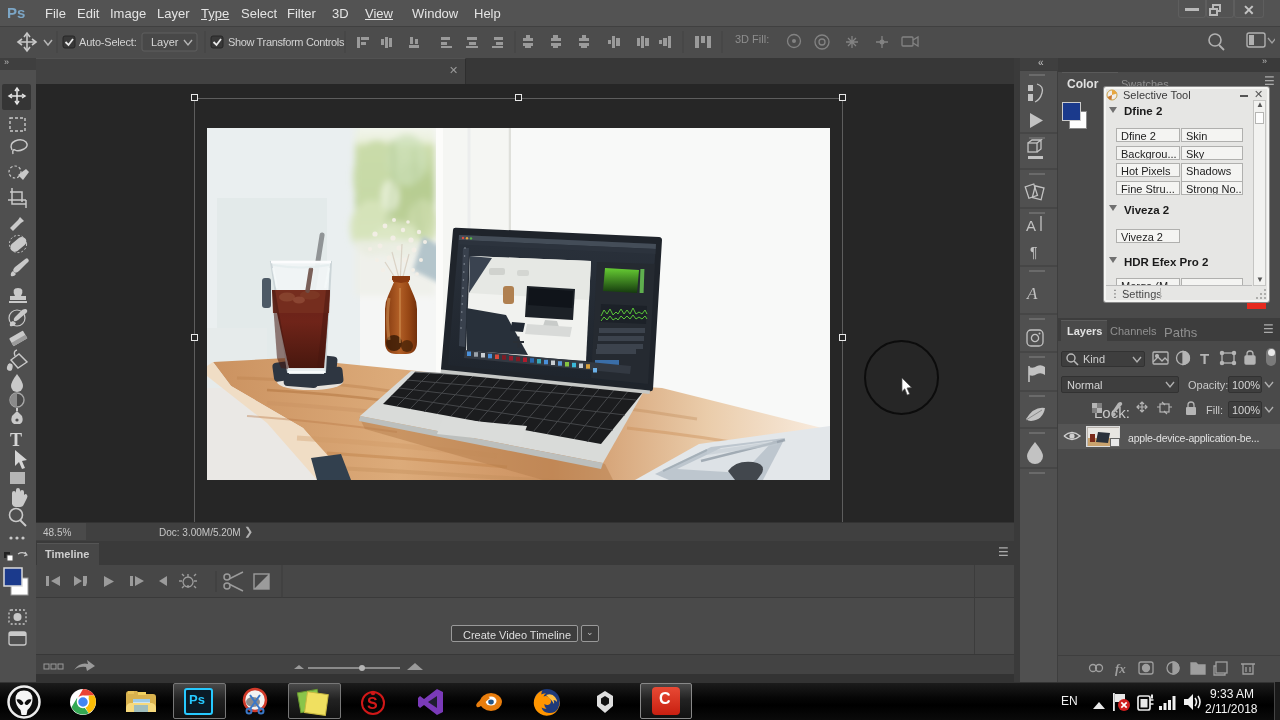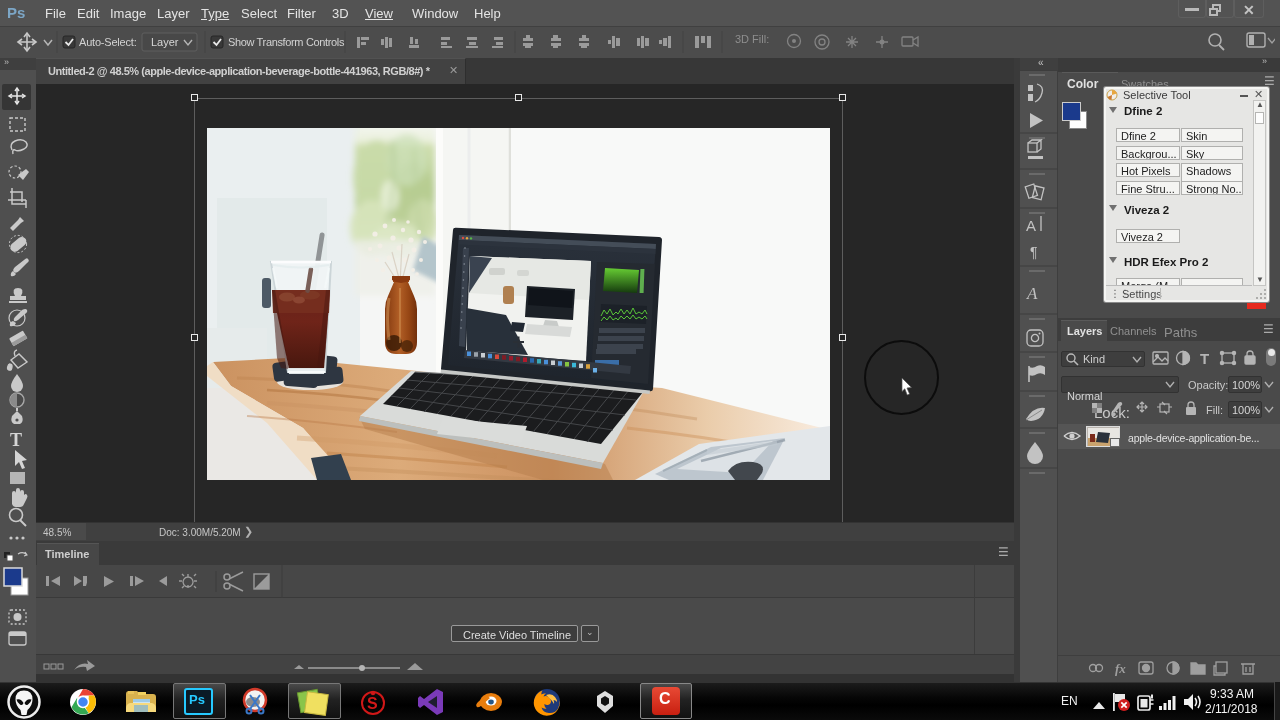--- a/index.html
+++ b/index.html
@@ -220,21 +220,20 @@
 
     <rect x="9" y="530" width="17" height="14" rx="2" stroke="#c9c9c9" stroke-width="1.3" fill="none" stroke-dasharray="2 2"></rect>
     <circle cx="17.5" cy="537" r="4" fill="#c9c9c9"></circle>
 
     <rect x="9" y="552" width="17" height="13" rx="2" stroke="#c9c9c9" stroke-width="1.3" fill="none"></rect>
     <rect x="9" y="552" width="17" height="4" fill="#c9c9c9"></rect>
   </svg>
 
   <div class="abs" style="left:36px;top:58px;width:978px;height:26px;background:#373737;"></div>
   <div class="abs" style="left:36px;top:58px;width:430px;height:26px;background:#424242;border-right:1px solid #2e2e2e;border-top:1px solid #525252;"></div>
-  <div class="abs txt" style="left:48px;top:65px;font-size:11px;font-weight:bold;color:#d0d0d0;letter-spacing:-0.45px;">Untitled-2 @ 48.5% (apple-device-application-beverage-bottle-441963, RGB/8#) *</div>
   <div class="abs txt" style="left:449px;top:64px;font-size:11px;color:#9a9a9a;">✕</div>
 
   <div class="abs" style="left:36px;top:84px;width:978px;height:438px;background:#262626;overflow:hidden;">
 
     <div class="abs" style="left:158px;top:13.5px;width:648px;height:1px;background:#5d5d5d;"></div>
     <div class="abs" style="left:158px;top:13px;width:1px;height:425px;background:#5d5d5d;"></div>
     <div class="abs" style="left:806px;top:13px;width:1px;height:425px;background:#5d5d5d;"></div>
 
     <svg class="abs" style="left:171px;top:44px;" width="623" height="352" viewBox="0 0 623 352">
       <defs>
@@ -693,21 +692,21 @@
         <circle cx="173" cy="18" r="1.6" fill="#b5b5b5"></circle>
       <rect x="184" y="11" width="10" height="8" rx="1" fill="#b5b5b5"></rect>
         <path d="M186 11 v-2 a3 3 0 0 1 6 0 v2"></path>
     </g>
   </svg>
   <div class="abs txt" style="left:1083px;top:353px;font-size:11px;color:#cfcfcf;">Kind</div>
   <div class="abs" style="left:1266px;top:348px;width:10px;height:18px;background:#7a7a7a;border-radius:5px;"></div>
   <div class="abs" style="left:1267.5px;top:349px;width:7px;height:7px;background:#e8e8e8;border-radius:50%;"></div>
 
   <div class="abs" style="left:1061px;top:376px;width:118px;height:17px;background:#3e3e3e;border:1px solid #323232;border-radius:2px;"></div>
-  <div class="abs txt" style="left:1067px;top:390px;font-size:11px;color:#d5d5d5;">Normal</div>
+  <div class="abs txt" style="left:1067px;top:379px;font-size:11px;color:#d5d5d5;">Normal</div>
   <svg class="abs" style="left:1164px;top:379px;" width="14" height="12">
       <path d="M2 3 l4 5 l4 -5" stroke="#b0b0b0" stroke-width="1.4" fill="none"></path>
     </svg>
   <div class="abs txt" style="left:1188px;top:379px;font-size:11px;color:#c9c9c9;">Opacity:</div>
   <div class="abs" style="left:1228px;top:376px;width:34px;height:17px;background:#3e3e3e;border:1px solid #323232;border-radius:2px;"></div>
   <div class="abs txt" style="left:1232px;top:379px;font-size:11px;color:#d5d5d5;">100%</div>
   <svg class="abs" style="left:1263px;top:379px;" width="14" height="12">
       <path d="M2 3 l4 5 l4 -5" stroke="#b0b0b0" stroke-width="1.4" fill="none"></path>
     </svg>
 

